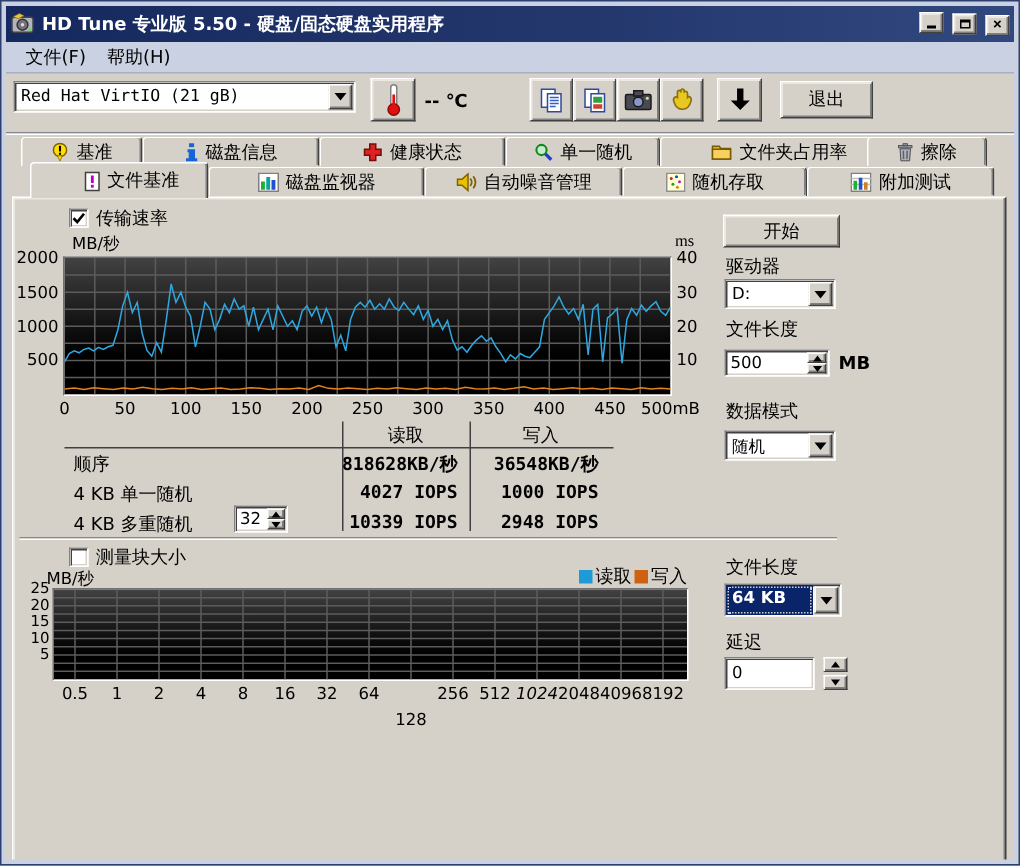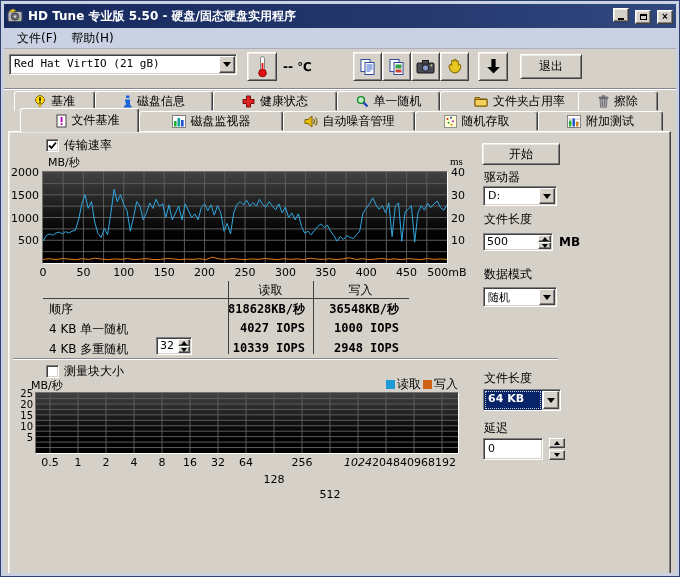--- a/index.html
+++ b/index.html
@@ -400,21 +400,21 @@
             <span style="left: 14px;">0.5</span>
             <span style="left: 42px;">1</span>
             <span style="left: 70px;">2</span>
             <span style="left: 98px;">4</span>
             <span style="left: 126px;">8</span>
             <span style="left: 154px;">16</span>
             <span style="left: 182px;">32</span>
             <span style="left: 210px;">64</span>
             <span style="left: 238px; margin-top: 17px;">128</span>
             <span style="left: 266px;">256</span>
-            <span style="left: 294px; margin-top: 32px;">512</span>
+            <span style="left: 294px;">512</span>
             <span style="left: 322px; font-style: italic;">1024</span>
             <span style="left: 350px;">2048</span>
             <span style="left: 378px;">4096</span>
             <span style="left: 406px;">8192</span>
           </div>
       </div>
 
       <button class="abs raised pushbtn" style="left:473px;top:11px;width:78px;height:22px;">开始</button>
 
       <span class="abs lbl" style="left:475px;top:37px;">驱动器</span>

